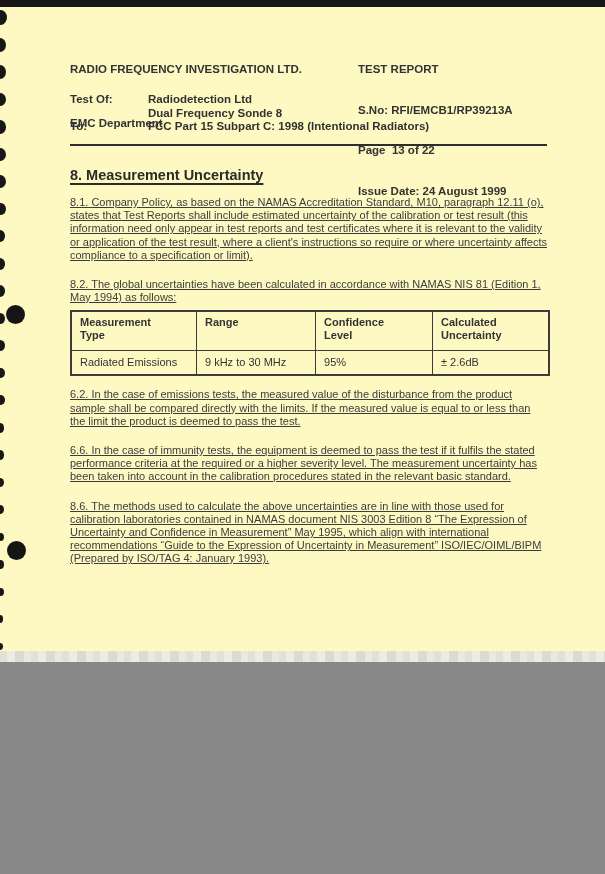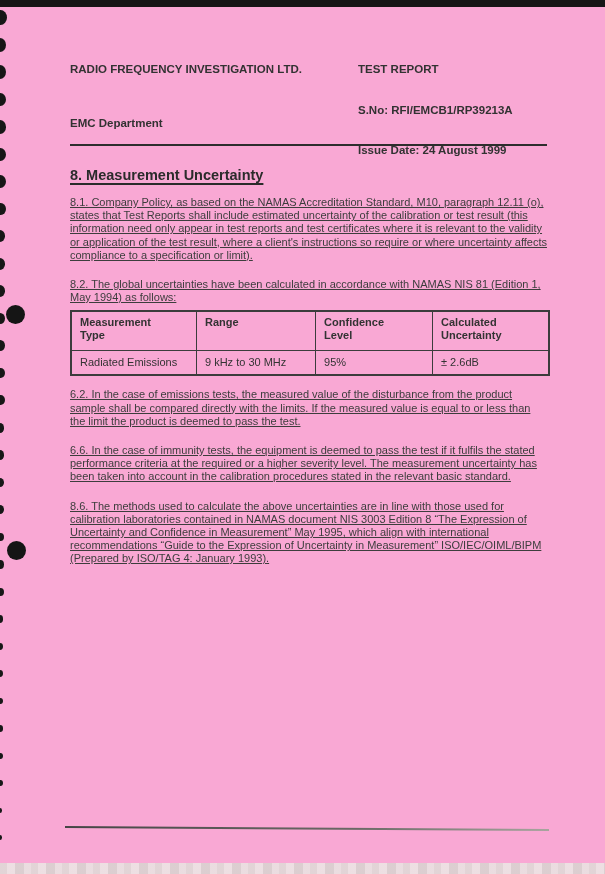--- a/index.html
+++ b/index.html
@@ -1,20 +1,20 @@
 <!DOCTYPE html>
 <html><head>
 <meta charset="utf-8">
 <style>
   html,body{margin:0;padding:0;background:#888;}
   .page{
     position:relative;
-    width:605px;height:874px;
+    width:605px;height:662px;
     margin:0 auto;
-    background:#f9a8d4;
+    background:#fef9c3;
     overflow:hidden;
     font-family:"Liberation Sans", sans-serif;
     color:#3a3a3a;
   }
   .topbar{position:absolute;top:0;left:0;width:605px;height:7px;background:#161616;}
   .holes{position:absolute;top:0;left:0;width:14px;height:874px;}
   .hole-bump{position:absolute;background:#171717;border-radius:50%;}
   .punch{position:absolute;background:#151515;border-radius:50%;}
   .punch1{left:6px;top:305px;width:19px;height:19px;}
   .punch2{left:7px;top:541px;width:19px;height:19px;}
@@ -109,24 +109,33 @@
   <div class="punch punch2"></div>
 
   <div class="hdr">
     <div class="hdr-left">
       <div class="b company">RADIO FREQUENCY INVESTIGATION LTD.</div>
       <div class="b dept">EMC Department</div>
     </div>
     <div class="hdr-right">
       <div class="b">TEST REPORT</div>
       <div class="b">S.No: RFI/EMCB1/RP39213A</div>
+      <div class="b">Page  13 of 22</div>
       <div class="b">Issue Date: 24 August 1999</div>
     </div>
   </div>
 
+  <div class="testof">
+    <div class="b">Test Of:</div>
+    <div class="b">Radiodetection Ltd</div>
+    <div></div>
+    <div class="b">Dual Frequency Sonde 8</div>
+    <div class="b">To:</div>
+    <div class="b">FCC Part 15 Subpart C: 1998 (Intentional Radiators)</div>
+  </div>
 
   <div class="hrule"></div>
 
   <div class="bodytext">
     <h2 class="heading">8. Measurement Uncertainty</h2>
 
     <p>8.1. Company Policy, as based on the NAMAS Accreditation Standard, M10, paragraph 12.11 (o), states that Test Reports shall include estimated uncertainty of the calibration or test result (this information need only appear in test reports and test certificates where it is relevant to the validity or application of the test result, where a client's instructions so require or where uncertainty affects compliance to a specification or limit).</p>
     <p class="tight">8.2. The global uncertainties have been calculated in accordance with NAMAS NIS 81 (Edition 1, May 1994) as follows:</p>
 
     <table class="unc">

